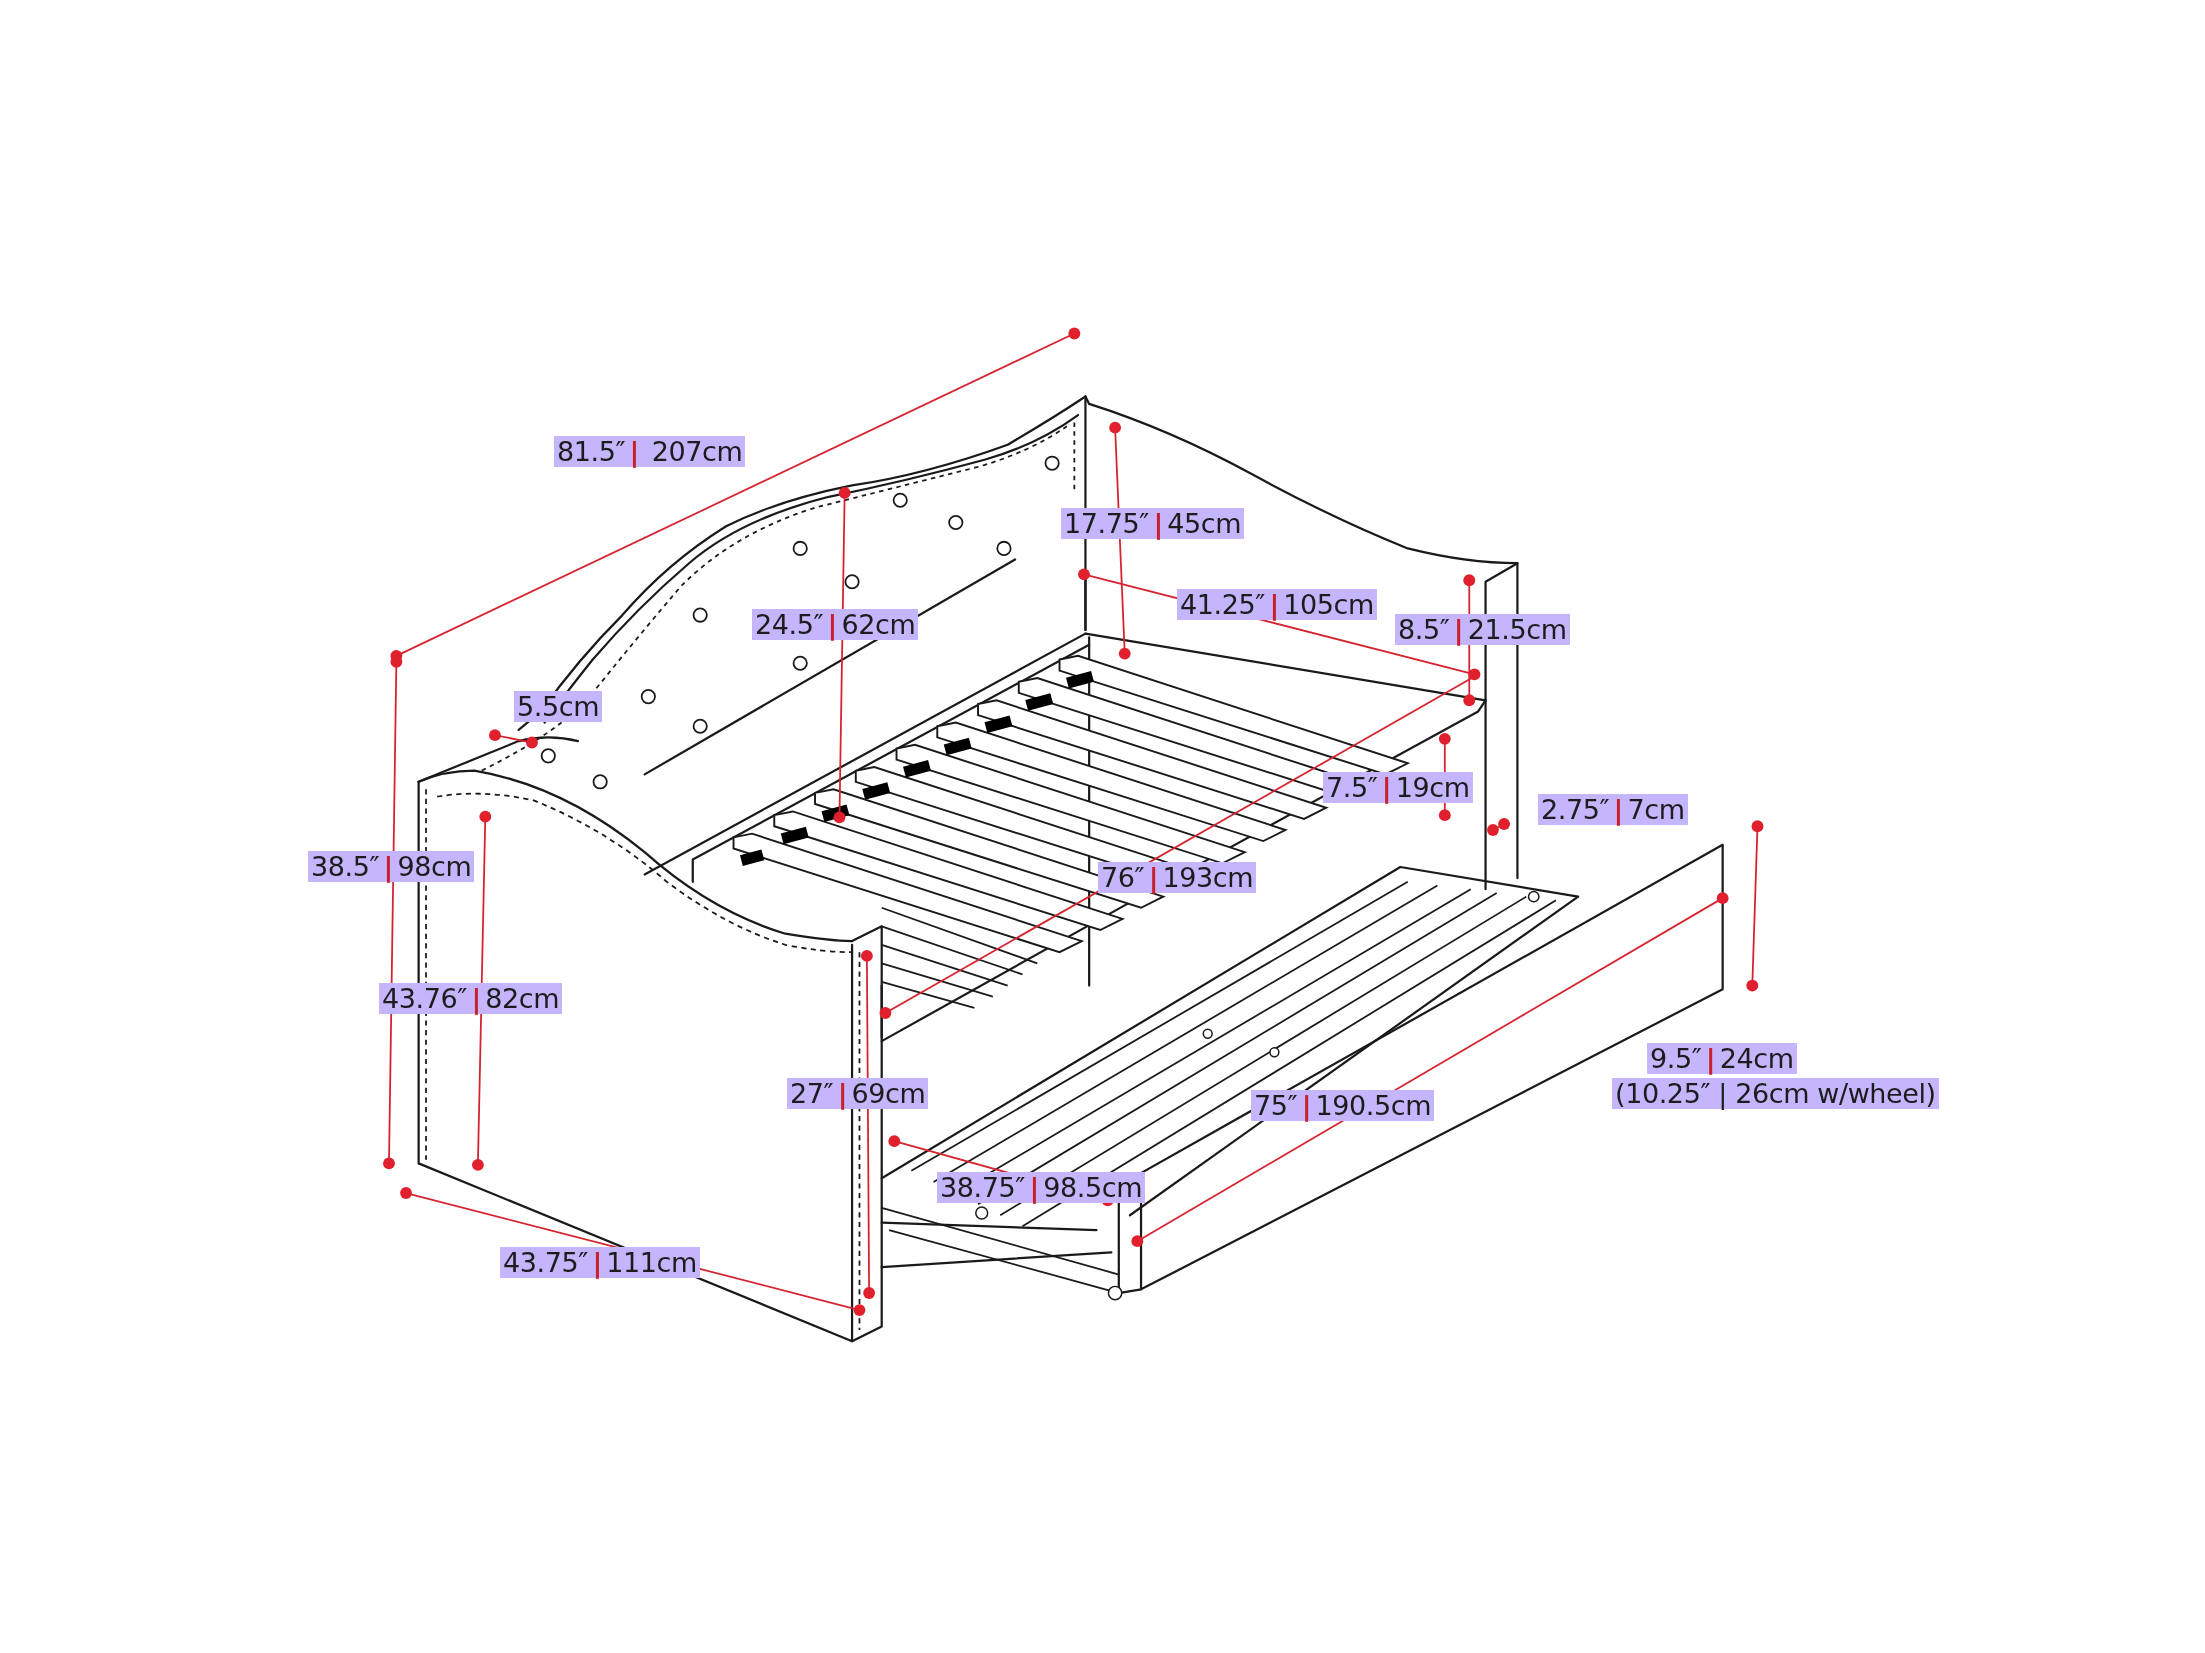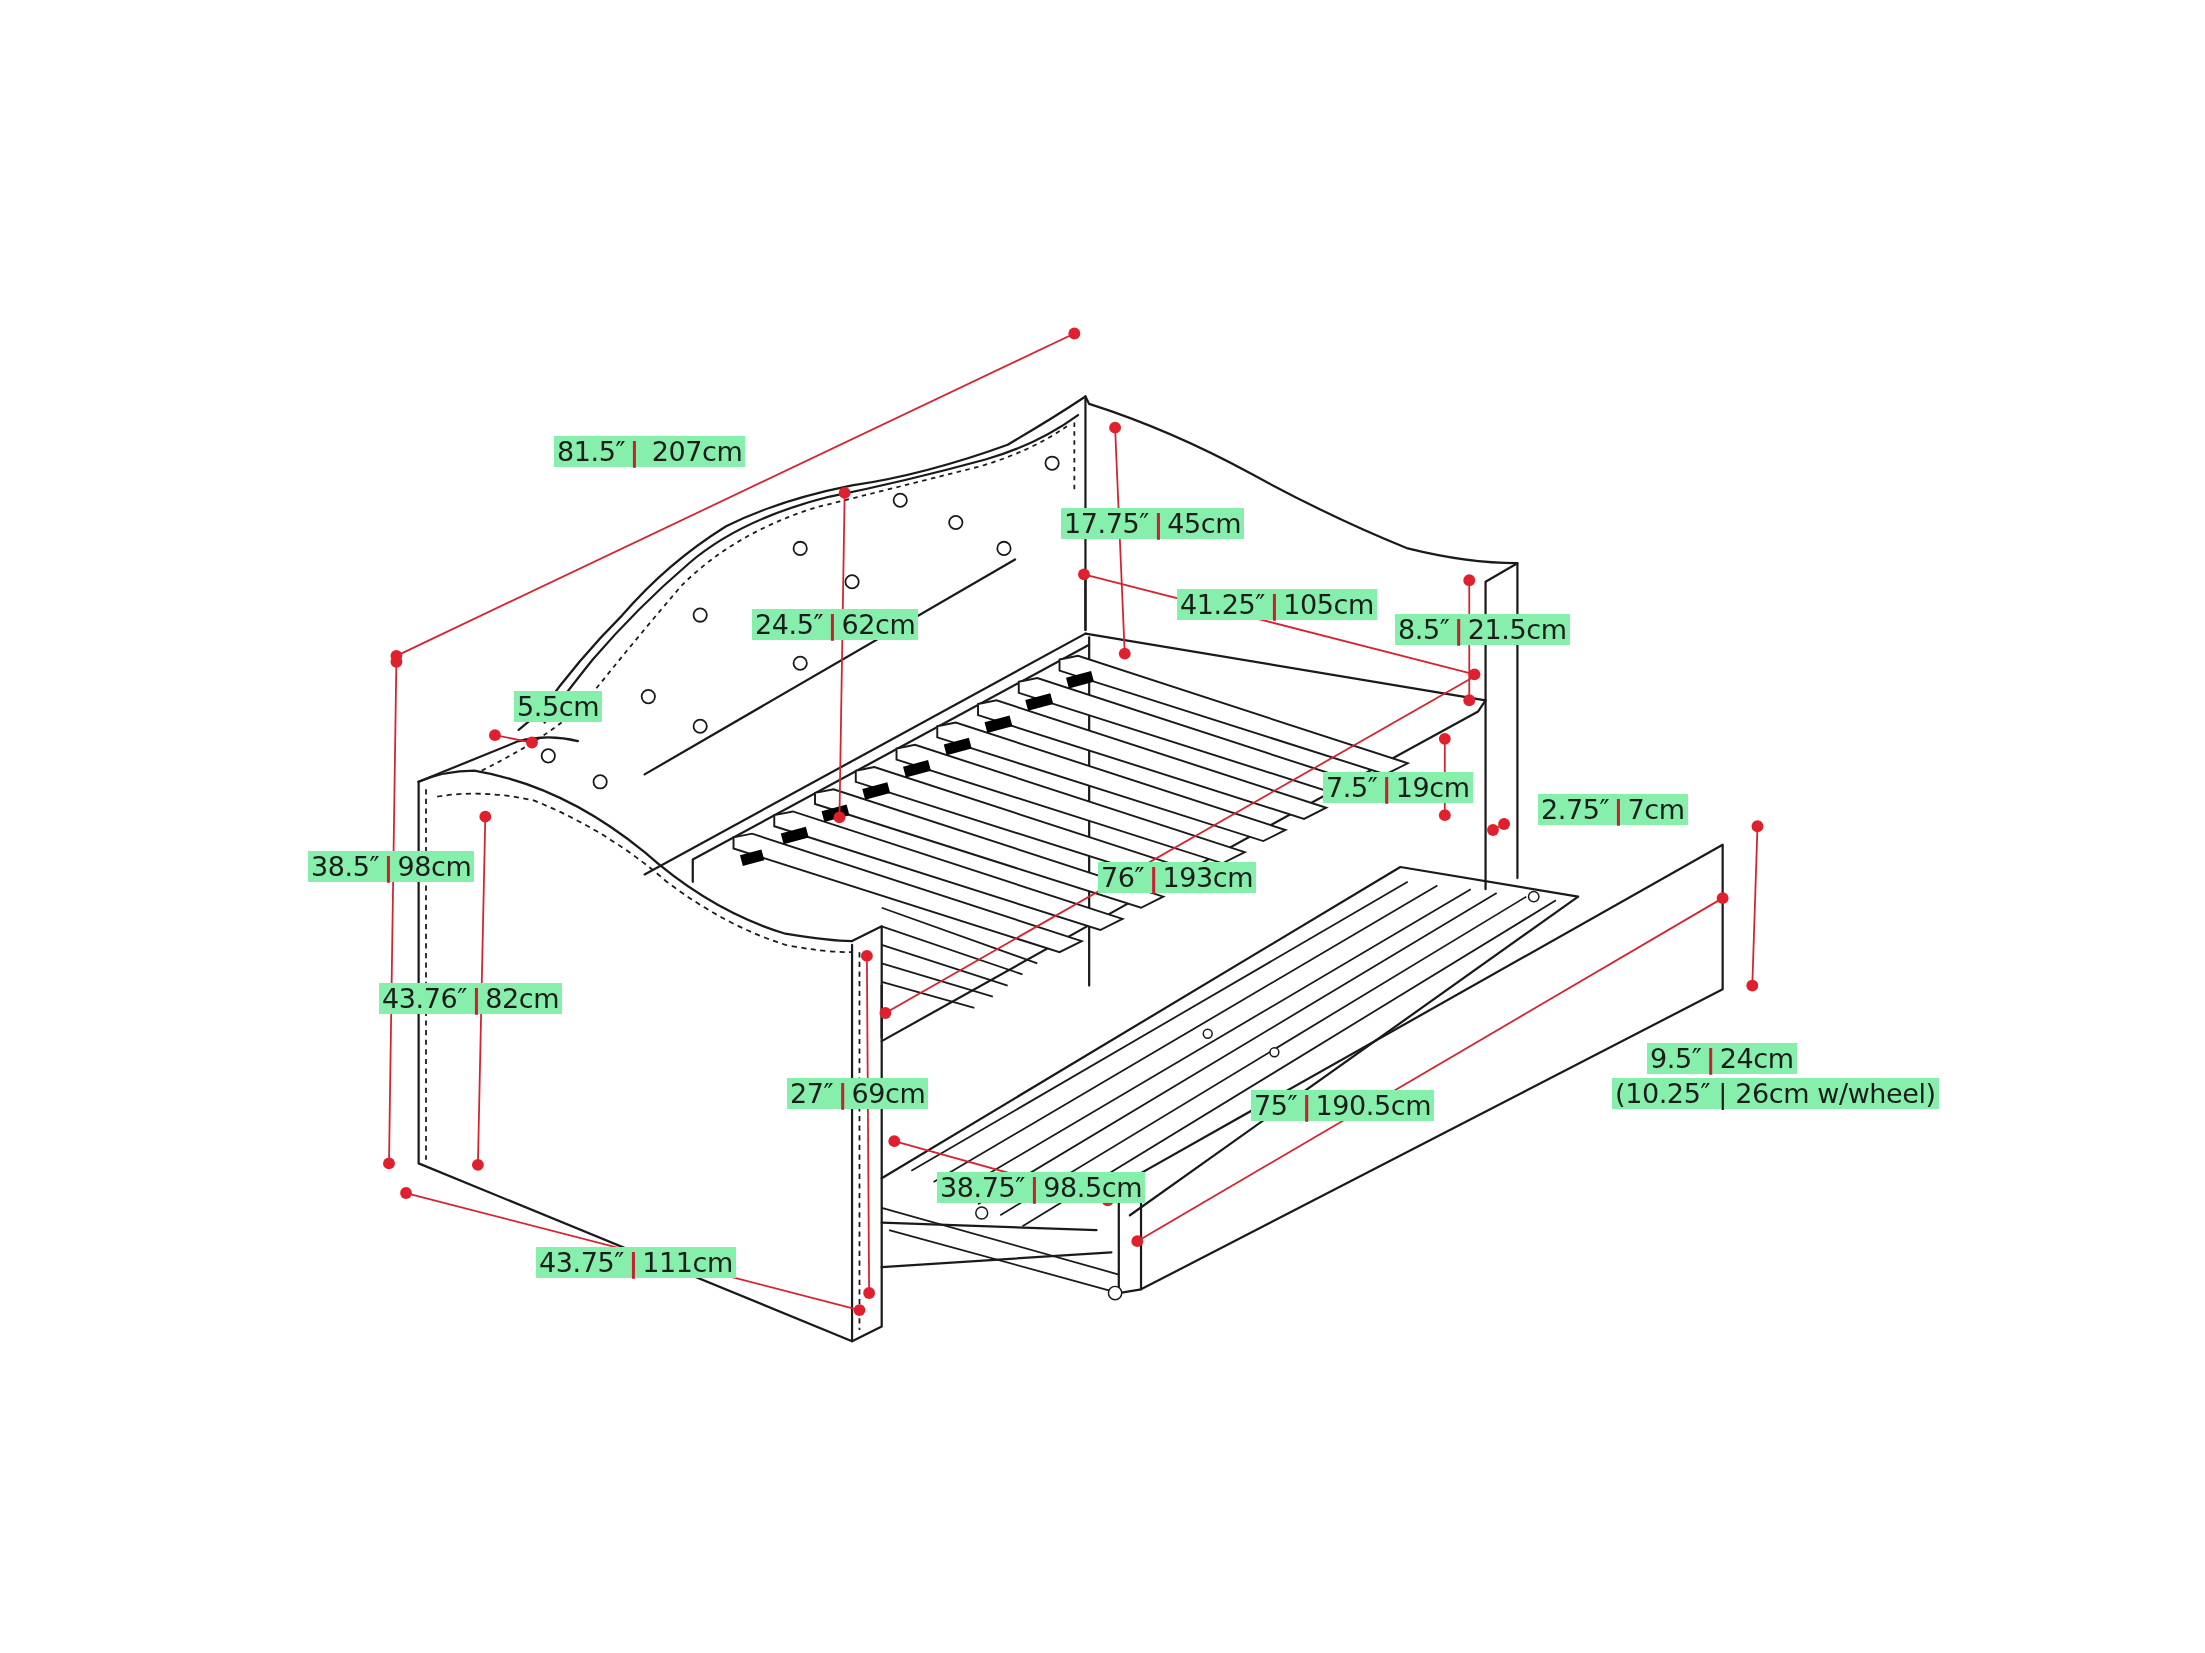--- a/index.html
+++ b/index.html
@@ -9,21 +9,21 @@
   .thin { fill: none; stroke: #1a1a1a; stroke-width: 2.4; }
   .slat { fill: #ffffff; stroke: #1a1a1a; stroke-width: 2.6; }
   .gap { fill: #000; }
   .stud { fill: #fff; stroke: #1a1a1a; stroke-width: 2; }
   .dim { stroke: #d62330; stroke-width: 2.4; fill: none; }
   .dot { fill: #e0202c; }
   .label {
     position: absolute; white-space: nowrap;
     font-family: "DejaVu Sans", "Liberation Sans", sans-serif;
     font-size: 27px; color: #1c1c1c; letter-spacing: -0.4px;
-    background: #86efac; padding: 0 3px; line-height: 31px;
+    background: #c4b5fd; padding: 0 3px; line-height: 31px;
   }
   .label .sep { color: #c8202c; font-weight: 700; padding: 0 4.4px; }
 </style>
 </head>
 <body>
 
 <svg id="canvas" viewBox="0 0 2976 2232" xmlns="http://www.w3.org/2000/svg">
 
   <g>
     <path class="outline" d="M1465 535 L1470 545 Q1580 580 1690 640 Q1800 700 1900 740 Q1980 760 2048 760 L2048 1185"></path>
@@ -217,16 +217,16 @@
 </div>
 <div class="label" style="left:787px;top:1078px;">
   <span>27″</span><span class="sep">|</span><span>69cm</span>
 </div>
 <div class="label" style="left:1251px;top:1090px;">
   <span>75″</span><span class="sep">|</span><span>190.5cm</span>
 </div>
 <div class="label" style="left:937px;top:1172px;">
   <span>38.75″</span><span class="sep">|</span><span>98.5cm</span>
 </div>
-<div class="label" style="left:500px;top:1247px;margin-left:36px;">
+<div class="label" style="left:500px;top:1247px;">
   <span>43.75″</span><span class="sep">|</span><span>111cm</span>
 </div>
 
 
 </body></html>

